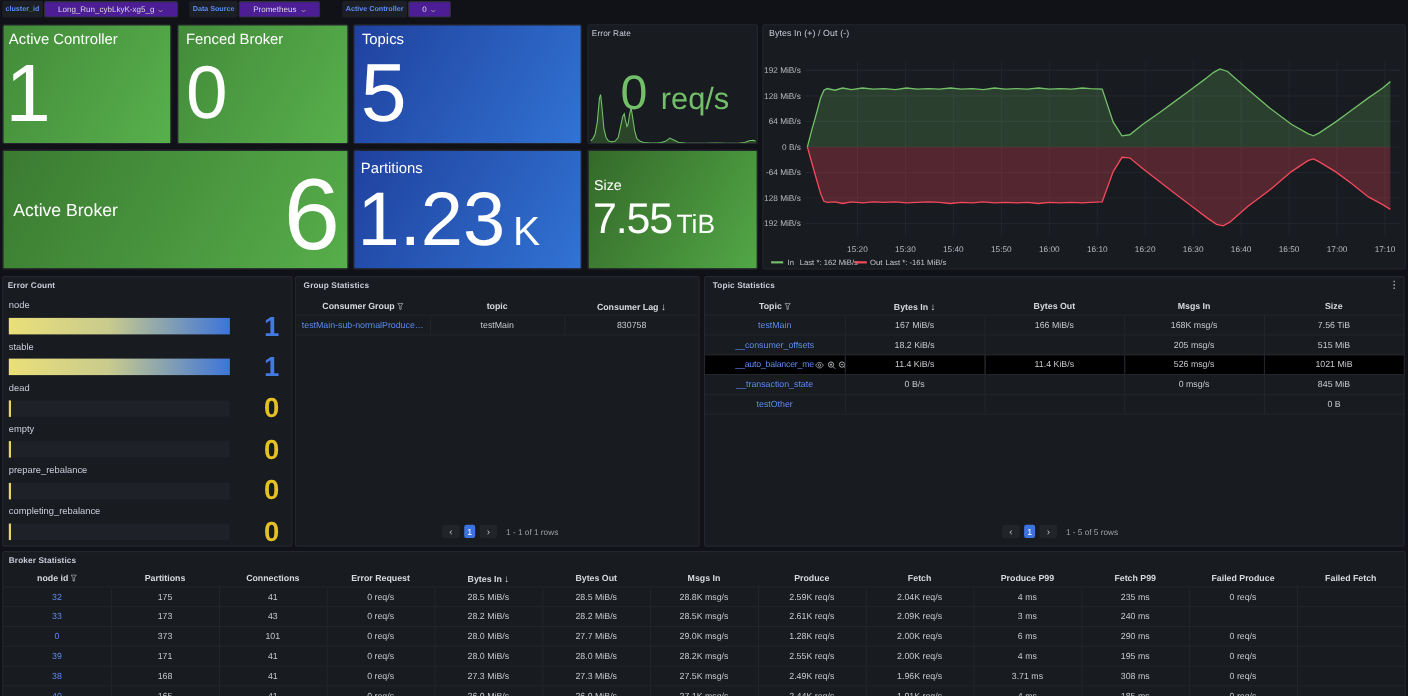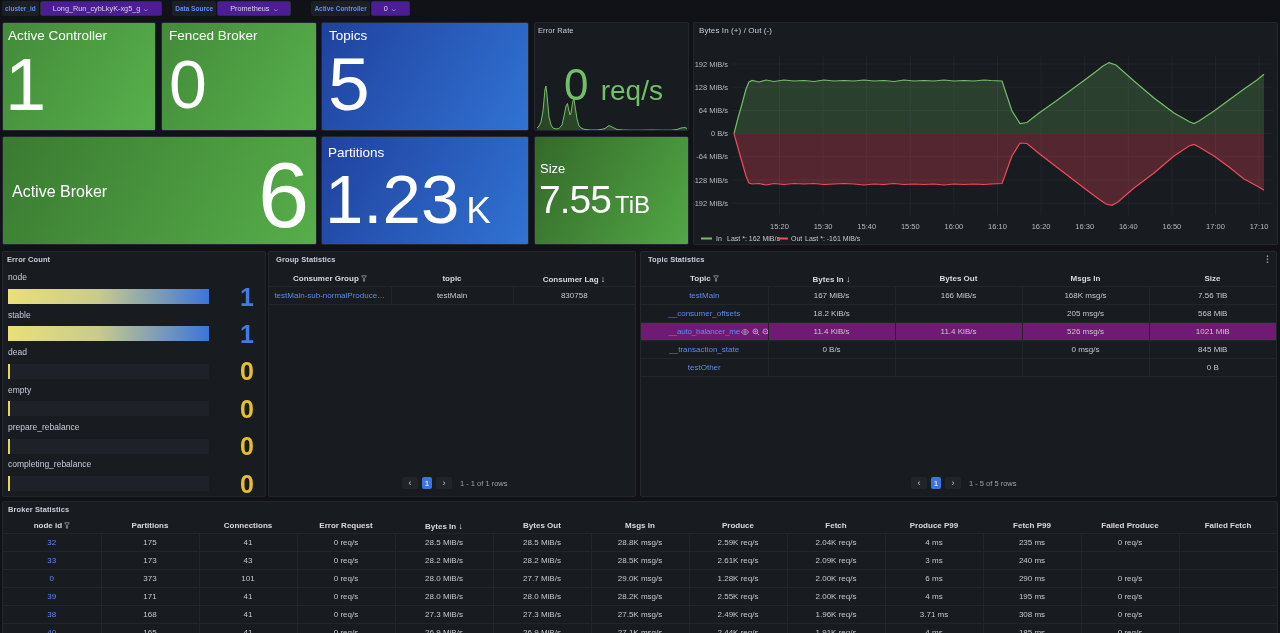--- a/index.html
+++ b/index.html
@@ -206,23 +206,23 @@
             <td>167 MiB/s</td>
             <td>166 MiB/s</td>
             <td>168K msg/s</td>
             <td>7.56 TiB</td>
           </tr>
   <tr>
             <td class="lk">__consumer_offsets</td>
             <td>18.2 KiB/s</td>
             <td></td>
             <td>205 msg/s</td>
-            <td>568 MiB</td>
-          </tr>
-  <tr style="background:#701a75">
+            <td>515 MiB</td>
+          </tr>
+  <tr style="background:#000000">
             <td style="position:relative"><span class="lk" style="letter-spacing:-0.2px">__auto_balancer_me</span><span style="position:absolute;left:100px;top:5px;display:inline-flex;gap:2.5px">
                 <svg width="8" height="8" viewBox="0 0 16 14">
                   <path d="M1,7 C3,3.5 5.5,2 8,2 C10.5,2 13,3.5 15,7 C13,10.5 10.5,12 8,12 C5.5,12 3,10.5 1,7 Z M8,4.8 A2.2,2.2 0 1,0 8,9.3 A2.2,2.2 0 1,0 8,4.8" fill="none" stroke="#c0c1c6" stroke-width="1.4"></path>
                 </svg>
                 <svg width="8" height="8" viewBox="0 0 14 14">
                   <circle cx="6" cy="6" r="4.2" fill="none" stroke="#c0c1c6" stroke-width="1.4"></circle>
                   <line x1="9.3" y1="9.3" x2="12.5" y2="12.5" stroke="#c0c1c6" stroke-width="1.4"></line>
                   <line x1="4" y1="6" x2="8" y2="6" stroke="#c0c1c6" stroke-width="1.3"></line>
                   <line x1="6" y1="4" x2="6" y2="8" stroke="#c0c1c6" stroke-width="1.3"></line>
                 </svg>

